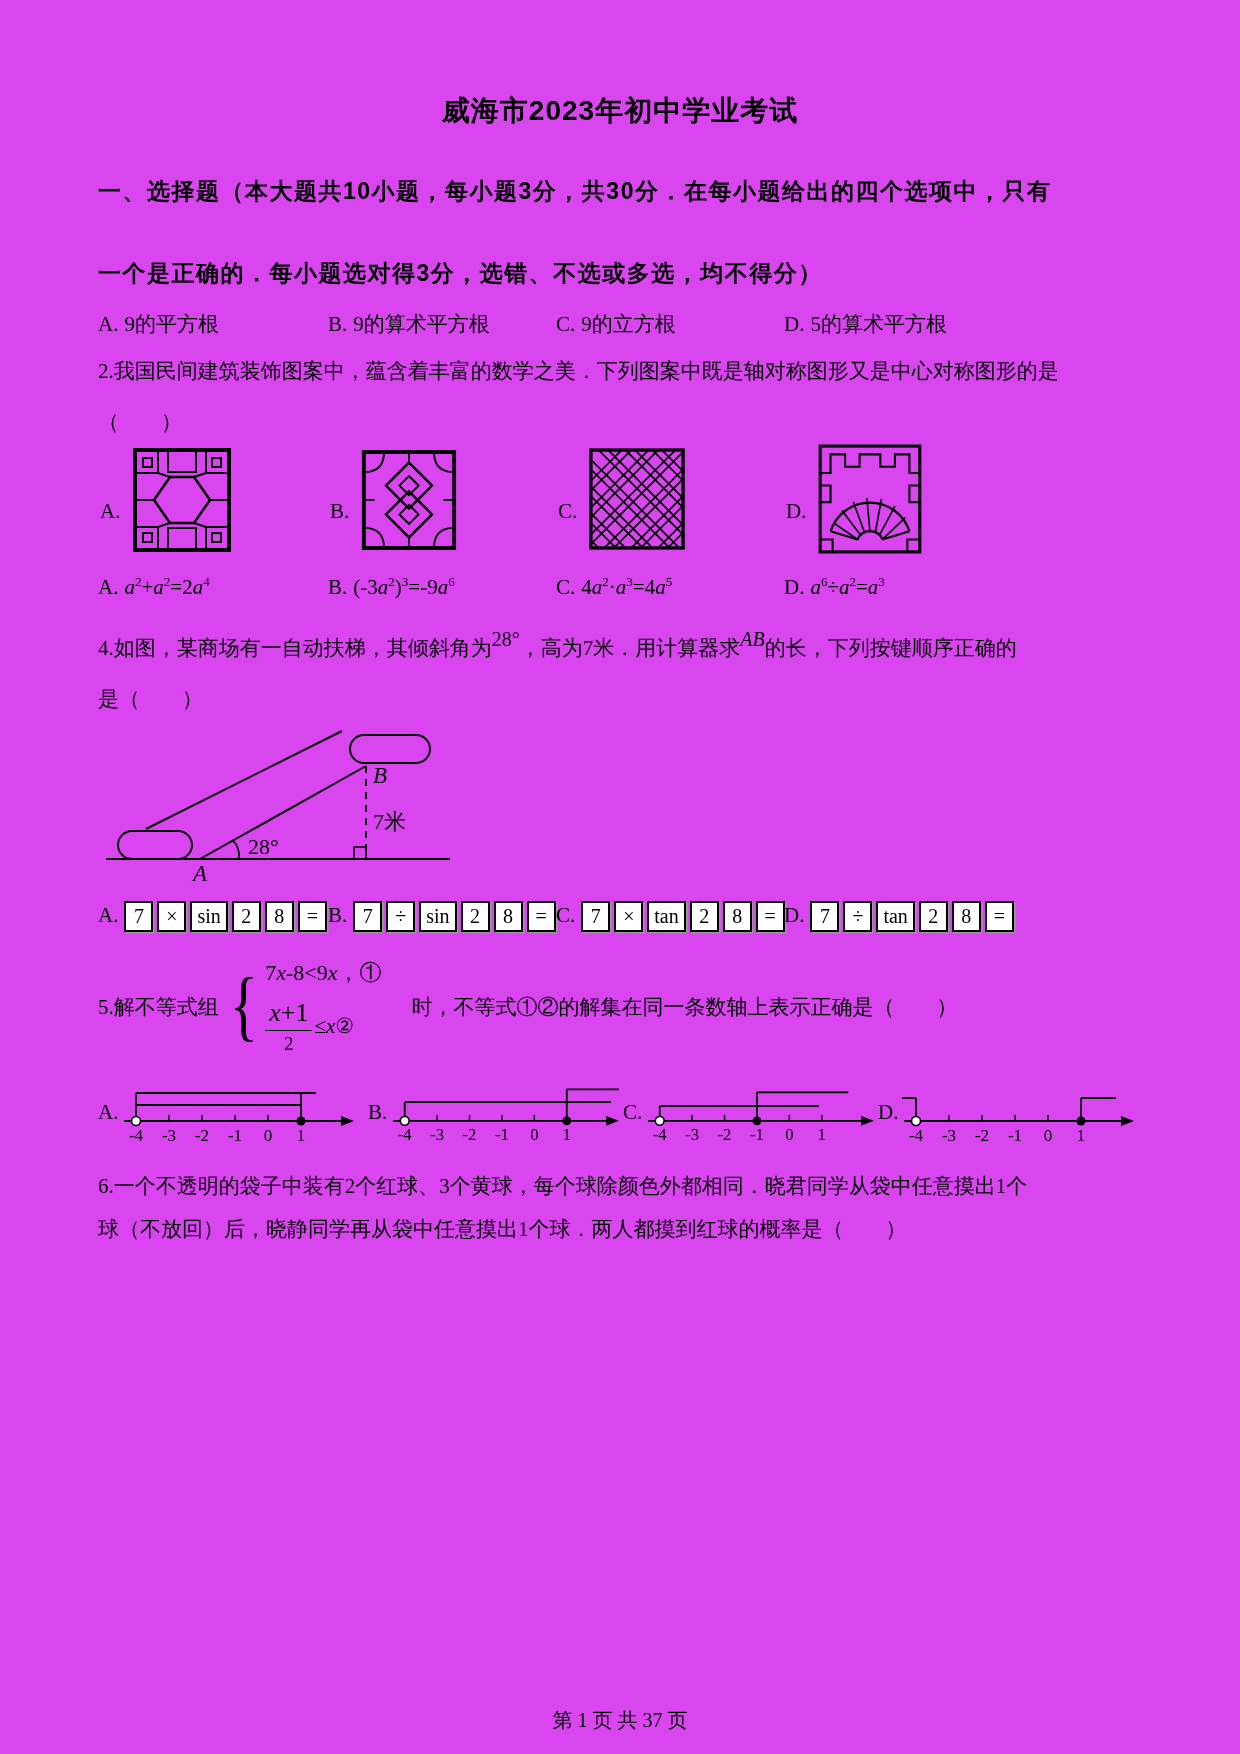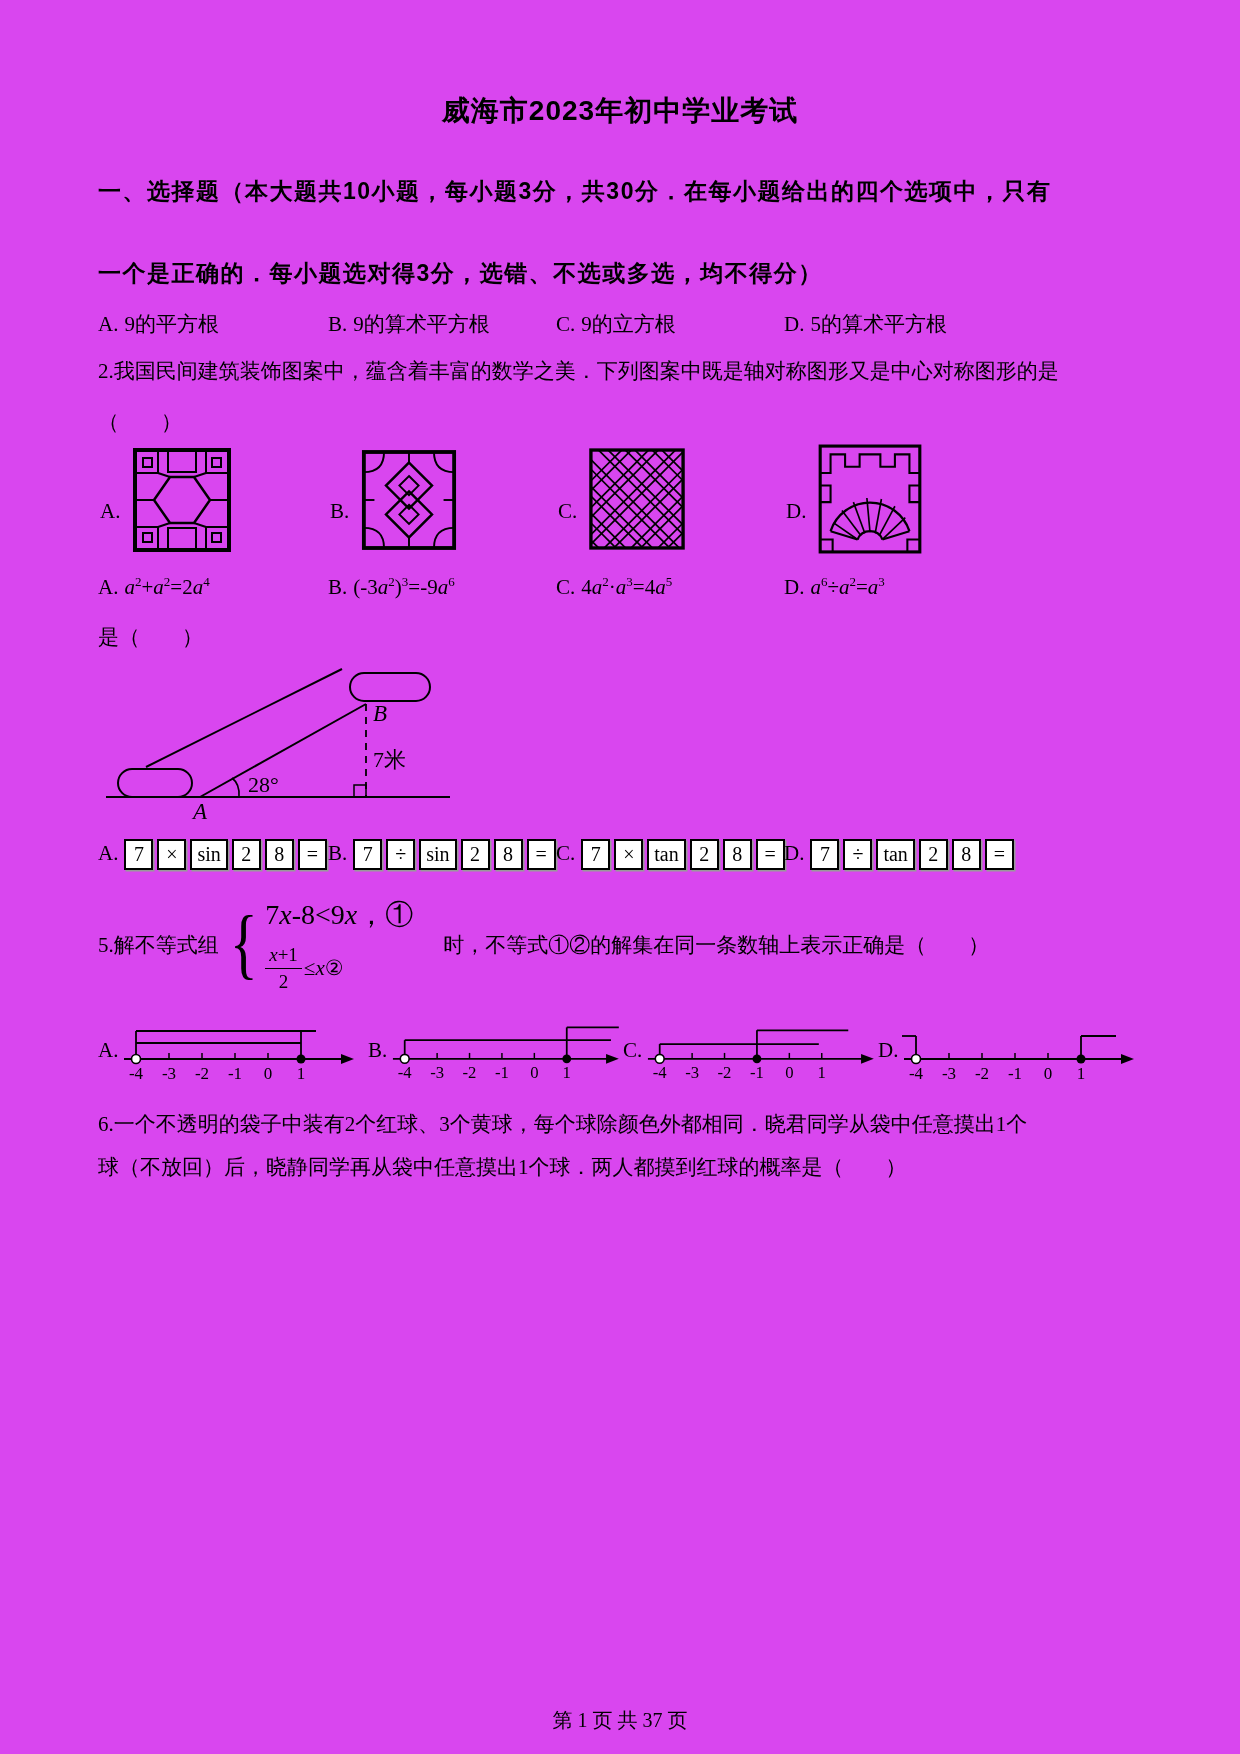--- a/index.html
+++ b/index.html
@@ -44,24 +44,24 @@
   .q4-opt .opt-label { margin-bottom:4px; }
   .calc-keys { display:flex; align-items:center; }
   .calc-key {
     display:inline-block; border:2px solid #000; background:#fff;
     font-size:20px; line-height:25px; padding:1px 5px; margin-right:4px;
     min-width:15px; text-align:center; box-shadow:1.5px 1.5px 0 #999;
   }
   .q5-row { margin-top:26px; display:flex; align-items:center; font-size:21px; }
   .brace { font-size:78px; font-weight:400; line-height:0.9; margin:0 3px 0 6px; transform:scaleX(.75); }
   .system { display:flex; flex-direction:column; justify-content:center; }
-  .sys-line1 { font-size:28px; margin-bottom:10px;text-align:right; }
+  .sys-line1 { font-size:22px; margin-bottom:10px;text-align:right; }
   .sys-line2 { font-size:21px; display:flex; align-items:center; }
   .frac { display:inline-flex; flex-direction:column; text-align:center; margin-right:2px; }
-  .frac .num { display:block; font-size:19px; padding:0 4px 2px 4px; }
+  .frac .num { display:block; font-size:26px; padding:0 4px 2px 4px; }
   .frac .den { display:block; font-size:19px; border-top:1.6px solid #000; padding-top:2px; }
   .q5-tail { margin-left:30px; }
   .q5-opts { margin-top:16px; display:grid; grid-template-columns:270px 255px 255px 1fr; }
   .nl-cell { display:flex; align-items:center; font-size:21px; }
   .nl-cell .opt-label { margin:4px 2px 0 0; }
   .q6-l1 { margin-top:24px; }
   .q6-l2 { margin-top:16px; }
   .footer {
     position:absolute; bottom:20px; left:0; width:100%;
     text-align:center; font-size:20px;
@@ -203,20 +203,23 @@
     <div>
       <div class="opt-grid q3-opts">
         <div><span class="opt-label">A.</span><span class="formula"><i>a</i><sup>2</sup><span>+</span><i>a</i><sup>2</sup><span>=2</span><i>a</i><sup>4</sup></span></div>
         <div><span class="opt-label">B.</span><span class="formula"><span>(-3</span><i>a</i><sup>2</sup><span>)</span><sup>3</sup><span>=-9</span><i>a</i><sup>6</sup></span></div>
         <div><span class="opt-label">C.</span><span class="formula"><span>4</span><i>a</i><sup>2</sup><span>·</span><i>a</i><sup>3</sup><span>=4</span><i>a</i><sup>5</sup></span></div>
         <div><span class="opt-label">D.</span><span class="formula"><i>a</i><sup>6</sup><span>÷</span><i>a</i><sup>2</sup><span>=</span><i>a</i><sup>3</sup></span></div>
       </div>
     </div>
 
     <div>
+      <div class="stem q4-l1">
+        <span>4.如图，某商场有一自动扶梯，其倾斜角为</span><span class="raised">28°</span><span>，高为7米．用计算器求</span><span class="raised italic">AB</span><span>的长，下列按键顺序正确的</span>
+      </div>
       <div class="stem q4-l2">是（　　）</div>
 
       <div class="figure-wrap">
         <svg width="370" height="168" viewBox="0 0 370 168">
           <line x1="8" y1="140" x2="352" y2="140" stroke="#000" stroke-width="2"></line>
           <rect x="20" y="112" width="74" height="28" rx="14" fill="none" stroke="#000" stroke-width="2"></rect>
           <rect x="252" y="16" width="80" height="28" rx="14" fill="none" stroke="#000" stroke-width="2"></rect>
           <line x1="102" y1="140" x2="268" y2="47" stroke="#000" stroke-width="2"></line>
           <line x1="48" y1="110" x2="244" y2="12" stroke="#000" stroke-width="2"></line>
           <line x1="268" y1="47" x2="268" y2="140" stroke="#000" stroke-width="1.8" stroke-dasharray="7,6"></line>

